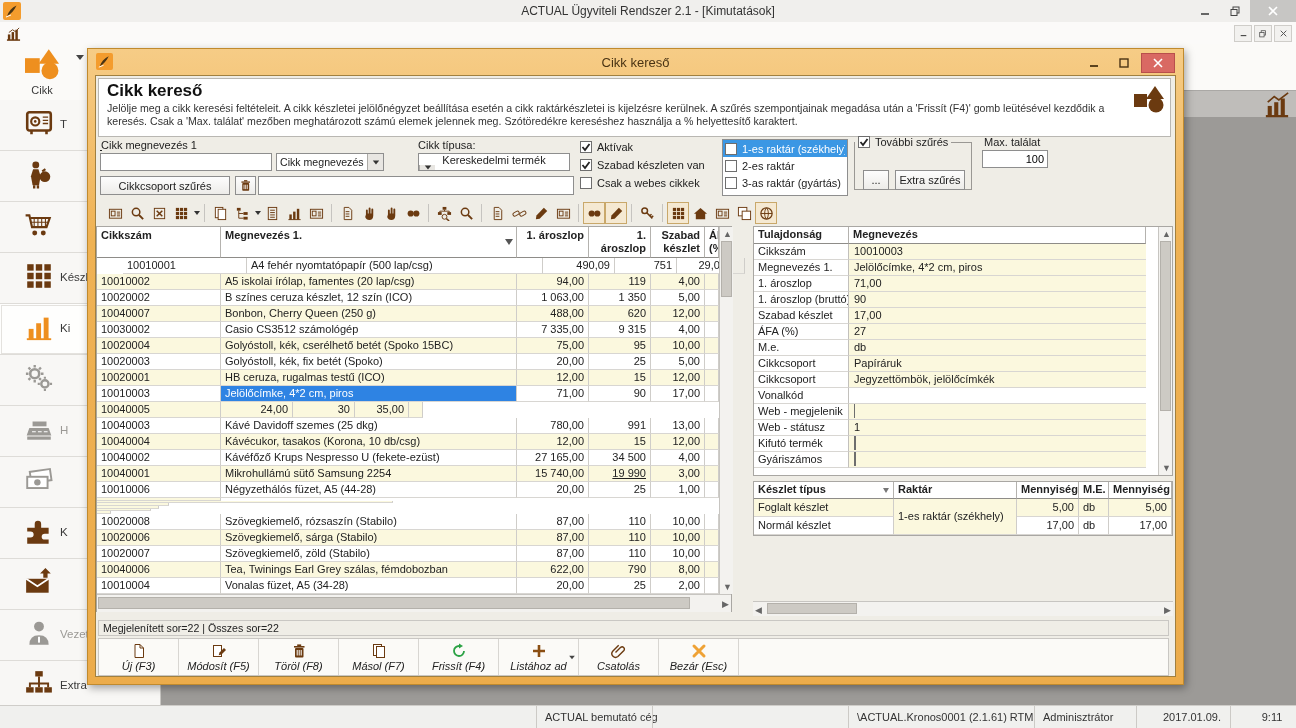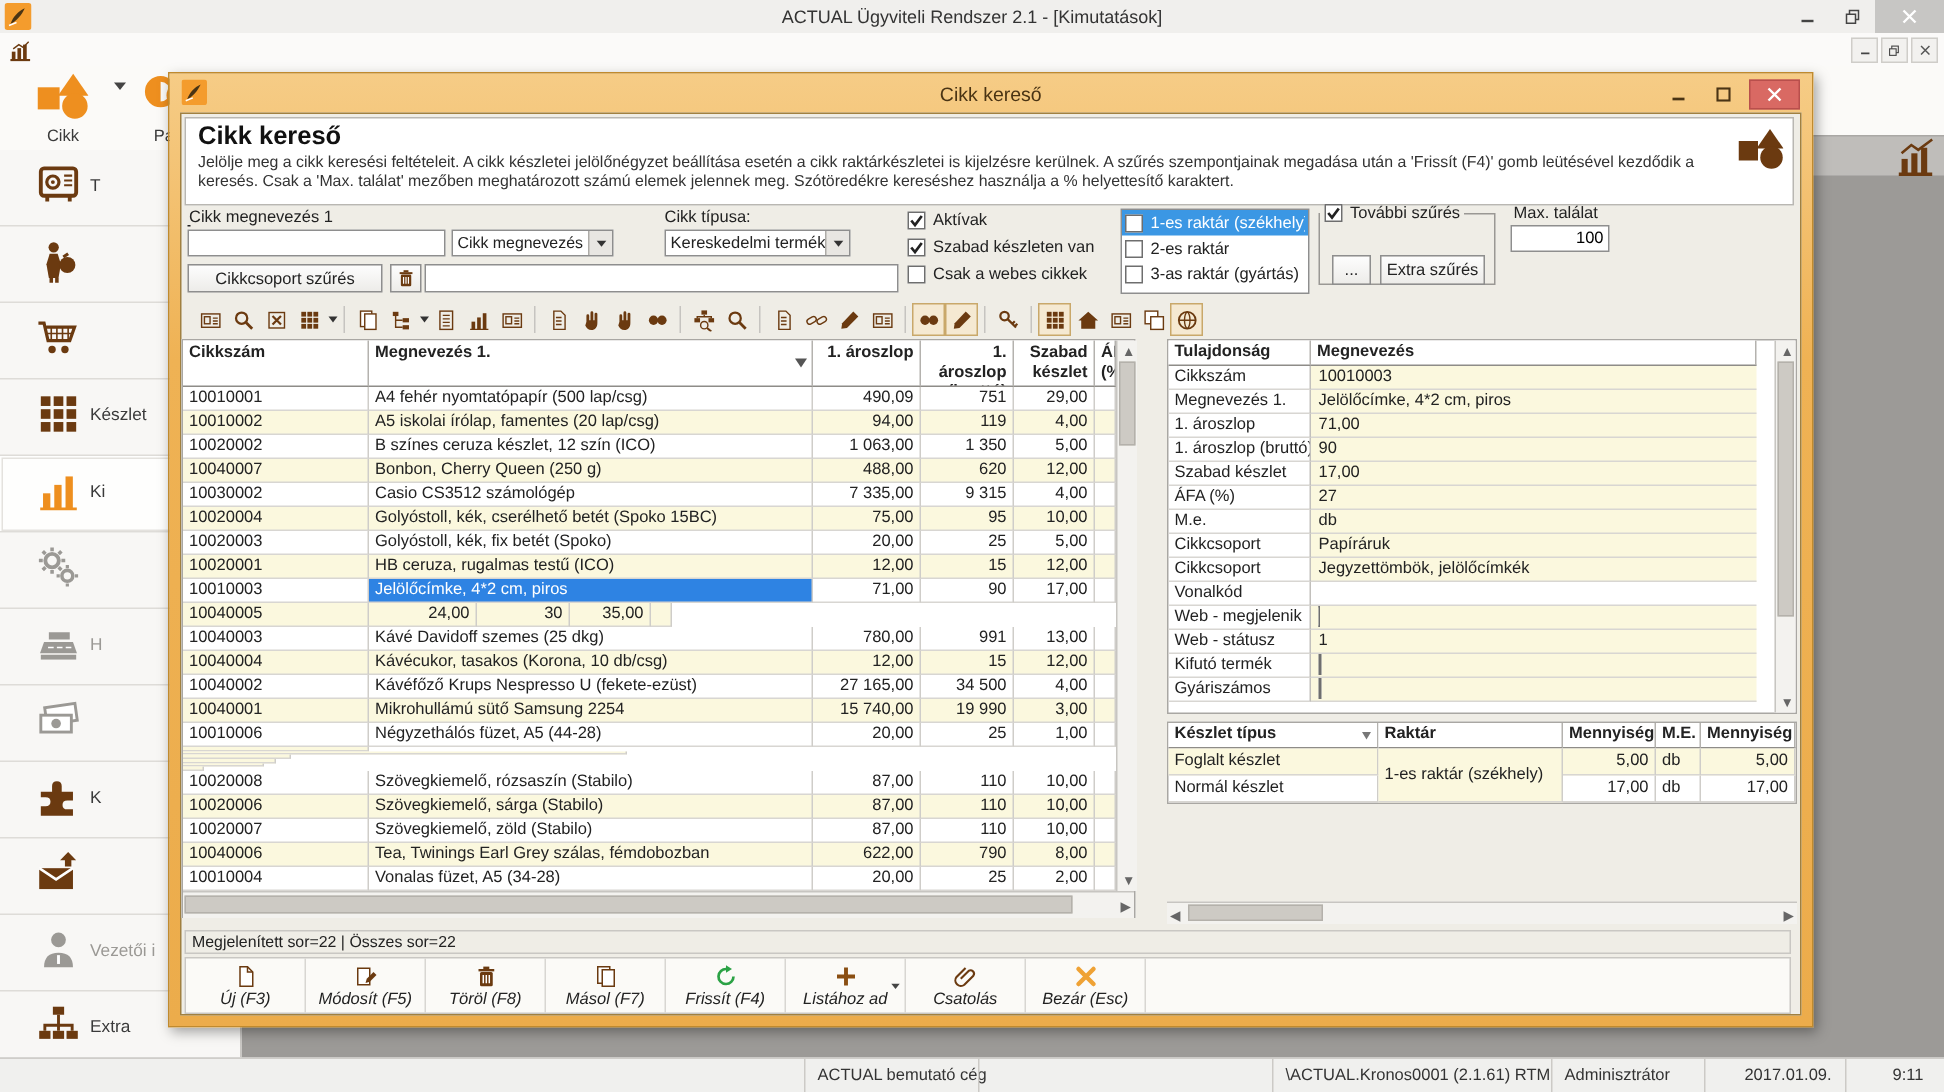--- a/index.html
+++ b/index.html
@@ -24,21 +24,21 @@
   .side-item.selected{background:#FEFEFD;outline:1px solid #E4E2DE;outline-offset:-2px;}
   .side-item.disabled .slabel{color:#9B9995;}
   
   #mdi-strip{left:160px;top:90px;width:1136px;height:27px;background:#BFBDBA;border-top:1px solid #AAA8A5;}
   #mdi-bg{left:160px;top:117px;width:1136px;height:588px;background:#9C9A97;}
   #mdi-chart-icon{right:6px;top:92px;}
   
   #statusbar{left:0;top:705px;width:1296px;height:23px;background:#F0F0EE;border-top:1px solid #CFCDC9;}
   .sb-seg{position:absolute;top:0;height:22px;border-left:1px solid #CCCAC6;padding:0 8px;line-height:22px;font-size:11px;color:#333;white-space:nowrap;overflow:hidden;}
   
-  #dialog{left:112px;top:48px;width:1095px;height:635px;background:linear-gradient(#F6CC86,#EFB254 30%,#ECAC4B);border:1px solid #C08A2E;box-shadow:2px 3px 8px rgba(0,0,0,.35);}
+  #dialog{left:87px;top:48px;width:1095px;height:635px;background:linear-gradient(#F6CC86,#EFB254 30%,#ECAC4B);border:1px solid #C08A2E;box-shadow:2px 3px 8px rgba(0,0,0,.35);}
   #dlg-titlebar{left:0;top:0;right:0;height:26px;display:flex;align-items:center;}
   #dlg-title{position:absolute;left:0;right:0;text-align:center;font-size:13px;color:#4A3414;}
   #dlg-icon{position:absolute;left:8px;top:4px;}
   #dlg-ctrls{position:absolute;right:8px;top:4px;display:flex;gap:4px;align-items:center;}
   .dlg-ctrl{width:26px;height:18px;display:flex;align-items:center;justify-content:center;color:#4A3414;font-weight:bold;}
   #dlg-close{background:#D96963;border:1px solid #B84F4C;color:#fff;width:32px;}
   #dlg-body{left:7px;top:26px;width:1079px;height:600px;background:#EFEDE6;border:1px solid #A08040;}
   
   #dlg-header{left:2px;top:2px;width:1071px;height:57px;background:#FFFFFF;border:1px solid #B9B7B2;}
   #dlg-header h1{margin:2px 0 1px 8px;font-size:17px;color:#111;}
@@ -377,21 +377,21 @@
     <span class="abs lbl" style="left:5px;top:63px;text-decoration:underline;text-decoration-color:transparent;">Cikk megnevezés 1</span>
     <span class="abs lbl" style="left:4px;top:62px;width:2px;border-bottom:1px solid #222;height:12px;"></span>
     <input class="abs tinput" style="left: 4px; top: 77px; width: 172px; height: 18px;" value="">
     <div class="abs combo" style="left:180px;top:77px;width:108px;height:18px;">
       <span class="ctext">Cikk megnevezés 1. (F11)</span>
       <span class="carr">
           <span class="tri-down" style="border-top-color:#333;transform:scale(.8);"></span>
         </span>
     </div>
     <span class="abs lbl" style="left:322px;top:63px;">Cikk típusa:</span>
-    <div class="abs combo" style="left:322px;top:77px;width:124px;height:18px;">
+    <div class="abs combo" style="left:322px;top:77px;width:152px;height:18px;flex-direction:column;">
       <span class="ctext" style="font-size:11px;">Kereskedelmi termék</span>
       <span class="carr">
           <span class="tri-down" style="border-top-color:#333;transform:scale(.8);"></span>
         </span>
     </div>
     <div class="abs pbtn" style="left:4px;top:100px;width:130px;height:19px;">Cikkcsoport szűrés</div>
     <div class="abs pbtn" style="left:139px;top:100px;width:21px;height:19px;">
         <span>
           <svg width="13" height="13" viewBox="0 0 16 16" xmlns="http://www.w3.org/2000/svg">
             <rect x="4" y="5" width="8.5" height="9.5" rx="1" fill="#6B3A10"></rect>
@@ -652,21 +652,21 @@
         </span>
       </div>
 
     <div class="abs" id="grid">
         <div class="gh" style="left: 0px; width: 124px;">Cikkszám</div>
         <div class="gh" style="left: 124px; width: 296px;">Megnevezés 1.<span style="position: absolute; right: 3px; top: 12px; width: 0px; height: 0px; border-left: 4px solid transparent; border-right: 4px solid transparent; border-top: 6px solid rgb(85, 85, 85);"></span></div>
         <div class="gh num" style="left: 420px; width: 72px;">1. ároszlop</div>
         <div class="gh num" style="left: 492px; width: 62px;">1. ároszlop (bruttó)</div>
         <div class="gh num" style="left: 554px; width: 54px;">Szabad készlet</div>
         <div class="gh" style="left: 608px; width: 14px;">ÁFA (%)</div>
-        <div class="grow" style="top: 31px; left: 0px;">
+        <div class="grow" style="top: 31px; left: 0px; padding-left: 26px;">
           <div class="gc" style="width: 124px;">10010001</div>
           <div class="gc" style="width: 296px;">A4 fehér nyomtatópapír (500 lap/csg)</div>
           <div class="gc num" style="width: 72px;">490,09</div>
           <div class="gc num" style="width: 62px;">751</div>
           <div class="gc num" style="width: 54px;">29,00</div>
           <div class="gc" style="width: 14px;"></div>
         </div>
         <div class="grow" style="top: 47px; left: 0px;">
           <div class="gc alt" style="width: 124px;">10010002</div>
           <div class="gc alt" style="width: 296px;">A5 iskolai írólap, famentes (20 lap/csg)</div>
@@ -759,21 +759,21 @@
           <div class="gc" style="width: 296px;">Kávéfőző Krups Nespresso U (fekete-ezüst)</div>
           <div class="gc num" style="width: 72px;">27 165,00</div>
           <div class="gc num" style="width: 62px;">34 500</div>
           <div class="gc num" style="width: 54px;">4,00</div>
           <div class="gc" style="width: 14px;"></div>
         </div>
         <div class="grow" style="top: 239px; left: 0px;">
           <div class="gc alt" style="width: 124px;">10040001</div>
           <div class="gc alt" style="width: 296px;">Mikrohullámú sütő Samsung 2254</div>
           <div class="gc num alt" style="width: 72px;">15 740,00</div>
-          <div class="gc num alt" style="width: 62px;">19 990</div>
+          <div class="gc num alt" style="width: 62px; text-decoration: underline;">19 990</div>
           <div class="gc num alt" style="width: 54px;">3,00</div>
           <div class="gc alt" style="width: 14px;"></div>
         </div>
         <div class="grow" style="top: 255px; left: 0px;">
           <div class="gc" style="width: 124px;">10010006</div>
           <div class="gc" style="width: 296px;">Négyzethálós füzet, A5 (44-28)</div>
           <div class="gc num" style="width: 72px;">20,00</div>
           <div class="gc num" style="width: 62px;">25</div>
           <div class="gc num" style="width: 54px;">1,00</div>
           <div class="gc" style="width: 14px;"></div>

